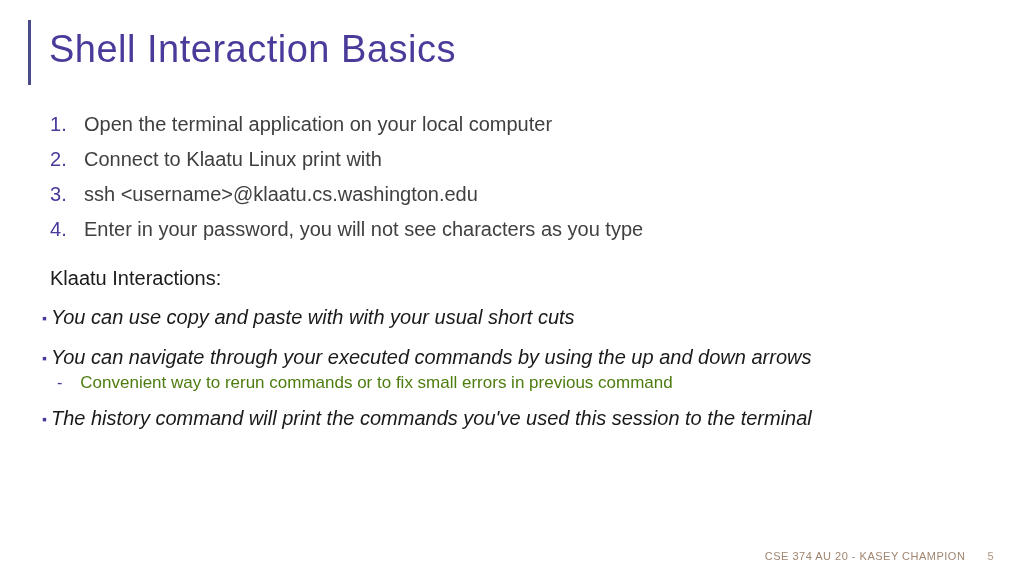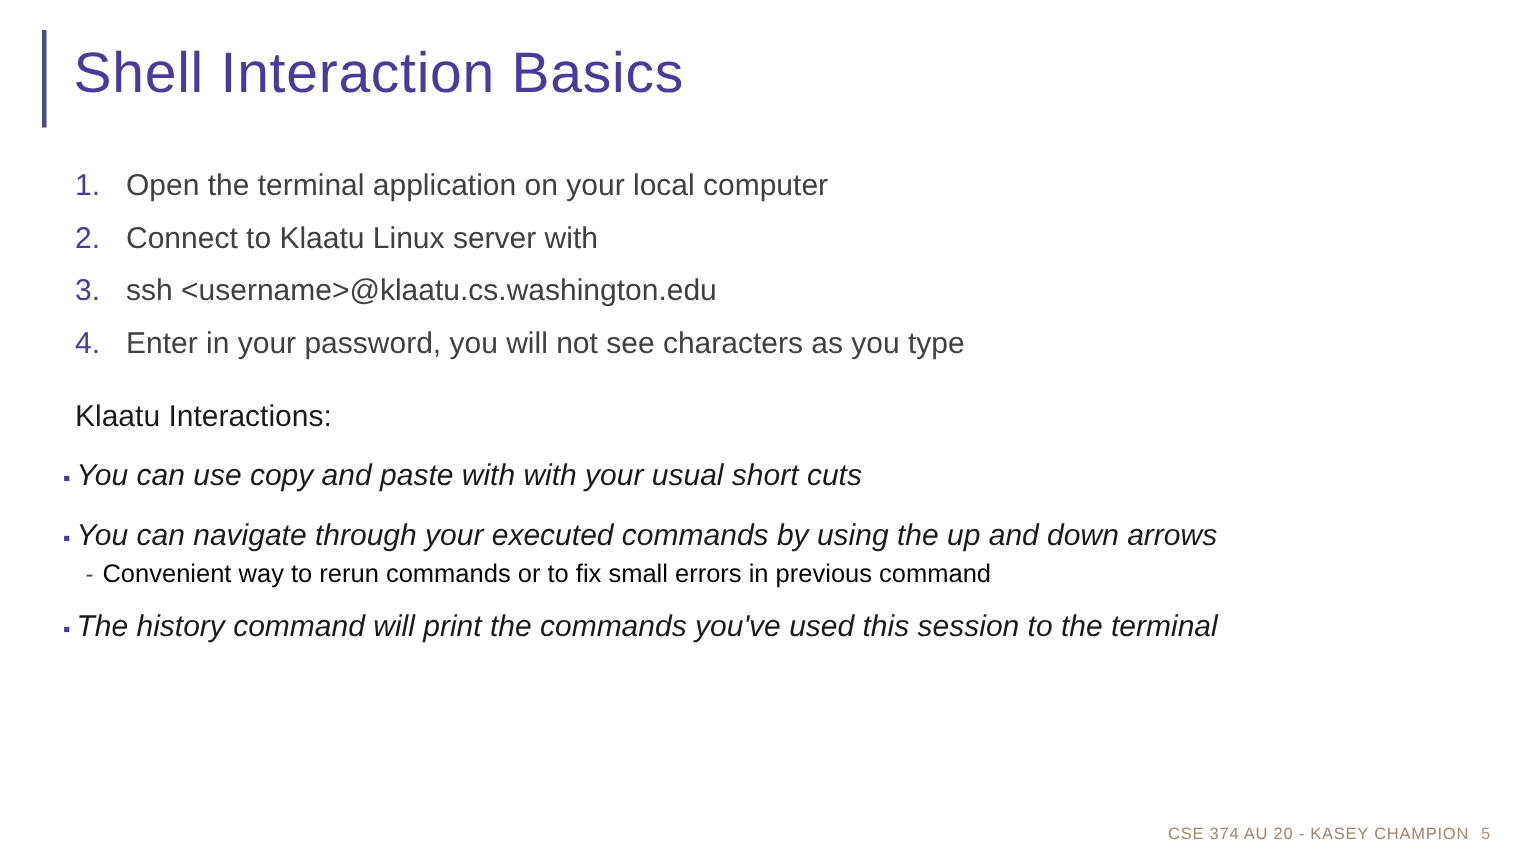--- a/index.html
+++ b/index.html
@@ -95,53 +95,54 @@
       margin-top: 2px;
       margin-left: 6px;
     }
     .sub-dash {
       color: #4a3a9a;
       font-size: 16px;
       margin-right: 6px;
     }
     .sub-text {
       font-size: 17px;
-      color: #000000;
+      color: #4d7c0f;
+      margin-left: 12px;
     }
     .footer {
       position: absolute;
       bottom: 14px;
       right: 30px;
       font-size: 11px;
       color: #a08570;
       letter-spacing: 0.5px;
       display: flex;
       align-items: center;
-      gap: 8px;
+      gap: 22px;
     }
     .footer .page {
       color: #b09580;
     }
   </style>
 </head>
 <body>
 
 <div class="slide">
 
   <div class="title-wrap">
     <div class="title-bar"></div>
     <h1 class="title">Shell Interaction Basics</h1>
   </div>
 
   <ol class="numbered-list">
     <li>
         <span>Open the terminal application on your local computer</span>
       </li>
     <li>
-        <span>Connect to Klaatu Linux server with</span>
+        <span>Connect to Klaatu Linux print with</span>
       </li>
     <li>
         <span>ssh &lt;username&gt;@klaatu.cs.washington.edu</span>
       </li>
     <li>
         <span>Enter in your password, you will not see characters as you type</span>
       </li>
   </ol>
 
   <div class="section-label">Klaatu Interactions:</div>

